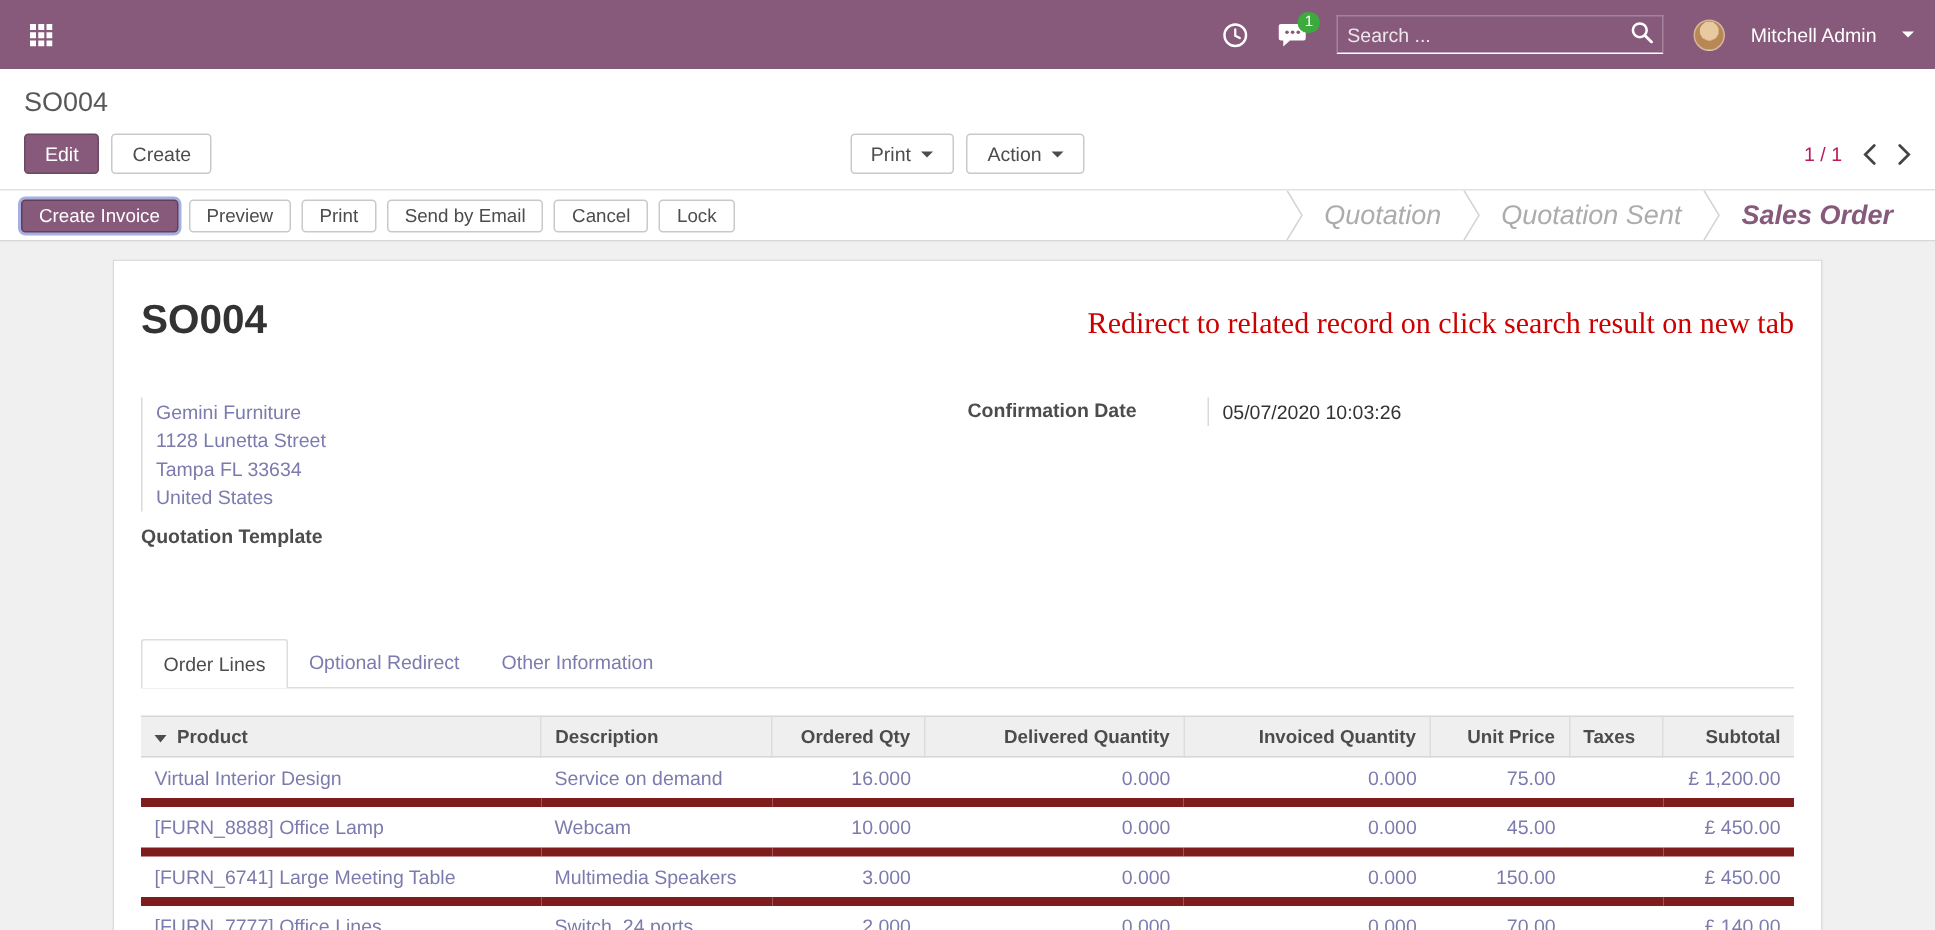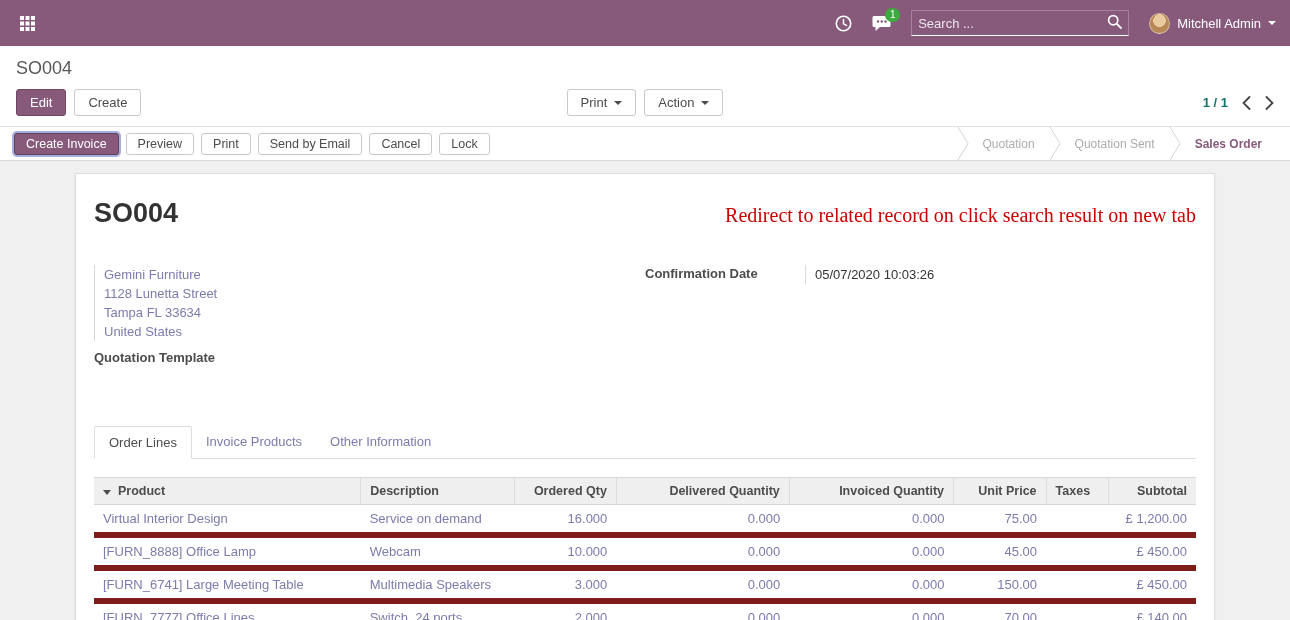--- a/index.html
+++ b/index.html
@@ -10,41 +10,41 @@
   }
   
   .topbar { height:46px; background:#875A7B; display:flex; align-items:center; padding:0 14px; color:#fff; }
   .apps-btn { width:26px; height:26px; display:flex; align-items:center; justify-content:center; cursor:pointer; }
   .topbar-right { margin-left:auto; display:flex; align-items:center; gap:20px; }
   .tb-icon { position:relative; display:flex; align-items:center; cursor:pointer; }
   .badge { position:absolute; top:-7px; right:-9px; background:#3caa3c; color:#fff; font-size:10px; line-height:14px; min-width:15px; text-align:center; border-radius:8px; padding:0 3px; }
   .searchbox { display:flex; align-items:center; width:218px; border:1px solid rgba(255,255,255,.25); border-bottom:1px solid #fff; padding:3px 6px; }
   .searchbox input { flex:1; background:transparent; border:none; outline:none; color:#fff; font-size:13px; font-family:inherit; }
   .searchbox input::placeholder { color:rgba(255,255,255,.85); }
-  .usermenu { display:flex; align-items:center; gap:7px; cursor:pointer; }
+  .usermenu { display:flex; align-items:center; gap:17px; cursor:pointer; }
   .avatar { width:21px; height:21px; border-radius:50%; background:radial-gradient(circle at 50% 35%, #e9c9a0 0 40%, #b78756 41% 100%); border:1px solid rgba(255,255,255,.4); display:inline-block; }
   .caret-down { width:0; height:0; border-left:4px solid transparent; border-right:4px solid transparent; border-top:4px solid currentColor; display:inline-block; }
   
   .control-panel { background:#fff; padding:12px 16px 10px; }
   .cp-title { font-size:18px; color:#585858; margin-bottom:10px; }
   .cp-rows { display:grid; grid-template-columns:1fr auto 1fr; align-items:center; }
   .cp-left { display:flex; gap:8px;align-items:flex-end; }
   .cp-center { display:flex; gap:8px; }
   .cp-right { display:flex; align-items:center; gap:14px; justify-content:flex-end; }
   .btn { font-family:inherit; font-size:13px; color:#4c4c4c; background:#fff; border:1px solid #c9c9c9; border-radius:3px; padding:5px 13px; cursor:pointer; display:inline-flex; align-items:center; gap:7px; }
   .btn.primary { background:#875A7B; border-color:#6d4863; color:#fff; }
-  .pager-value { color:#0f766e;font-weight:bold; }
+  .pager-value { color:#be185d; }
   .pager-nav { cursor:pointer; display:flex; align-items:center; }
   
   .statusbar { background:#fff; border-top:1px solid #e2e2e2; border-bottom:1px solid #d8d8d8; display:flex; align-items:stretch; padding:6px 0 6px 14px; height:35px; }
   .sb-left { display:flex; gap:7px; align-items:center; flex:1; }
   .btn.sb { padding:3px 11px; font-size:12.5px; }
   .btn.sb.highlight { background:#875A7B; border-color:#5f415a; color:#fff; box-shadow:0 0 0 2px rgba(95,110,200,.55); }
   .sb-stages { display:flex; align-items:center; padding-right:14px; }
-  .stage { padding:0 14px; color:#acacac; font-size:12px; cursor:pointer; white-space:nowrap; }
+  .stage { padding:0 14px; color:#acacac; font-size:18px; cursor:pointer; white-space:nowrap;font-style:italic; }
   .stage.active { color:#875A7B; font-weight:bold; }
   .stage-arrow { display:flex; align-items:center; }
   
   .content { height:100%; }
   .sheet { width:1140px; margin:12px auto 0; background:#fff; border:1px solid #dcdcdc; box-shadow:0 1px 2px rgba(0,0,0,.06); padding:24px 18px 40px; min-height:500px; }
   .sheet-head { display:flex; align-items:baseline; }
   .sheet-head h1 { font-size:27px; color:#333; font-weight:bold; }
   .annotation { flex:1; text-align:right; padding-left:180px; font-family:"Liberation Serif", serif; font-size:20px; color:#cc0000; }
   .field-groups { display:flex; margin-top:36px; }
   .fg { flex:1; }
@@ -210,21 +210,21 @@
       <div class="fg rightcol">
         <div class="frow">
           <div class="flabel">Confirmation Date</div>
           <div class="fvalue bl dark">05/07/2020 10:03:26</div>
         </div>
       </div>
     </div>
 
     <div class="tabs">
       <div class="tab active">Order Lines</div>
-      <div class="tab">Invoice Products</div>
+      <div class="tab">Optional Redirect</div>
       <div class="tab">Other Information</div>
     </div>
 
     <table class="olines">
       <colgroup>
         <col style="width:24.2%">
           <col style="width:14.0%">
           <col style="width:9.2%">
           <col style="width:15.7%">
         <col style="width:14.9%">

